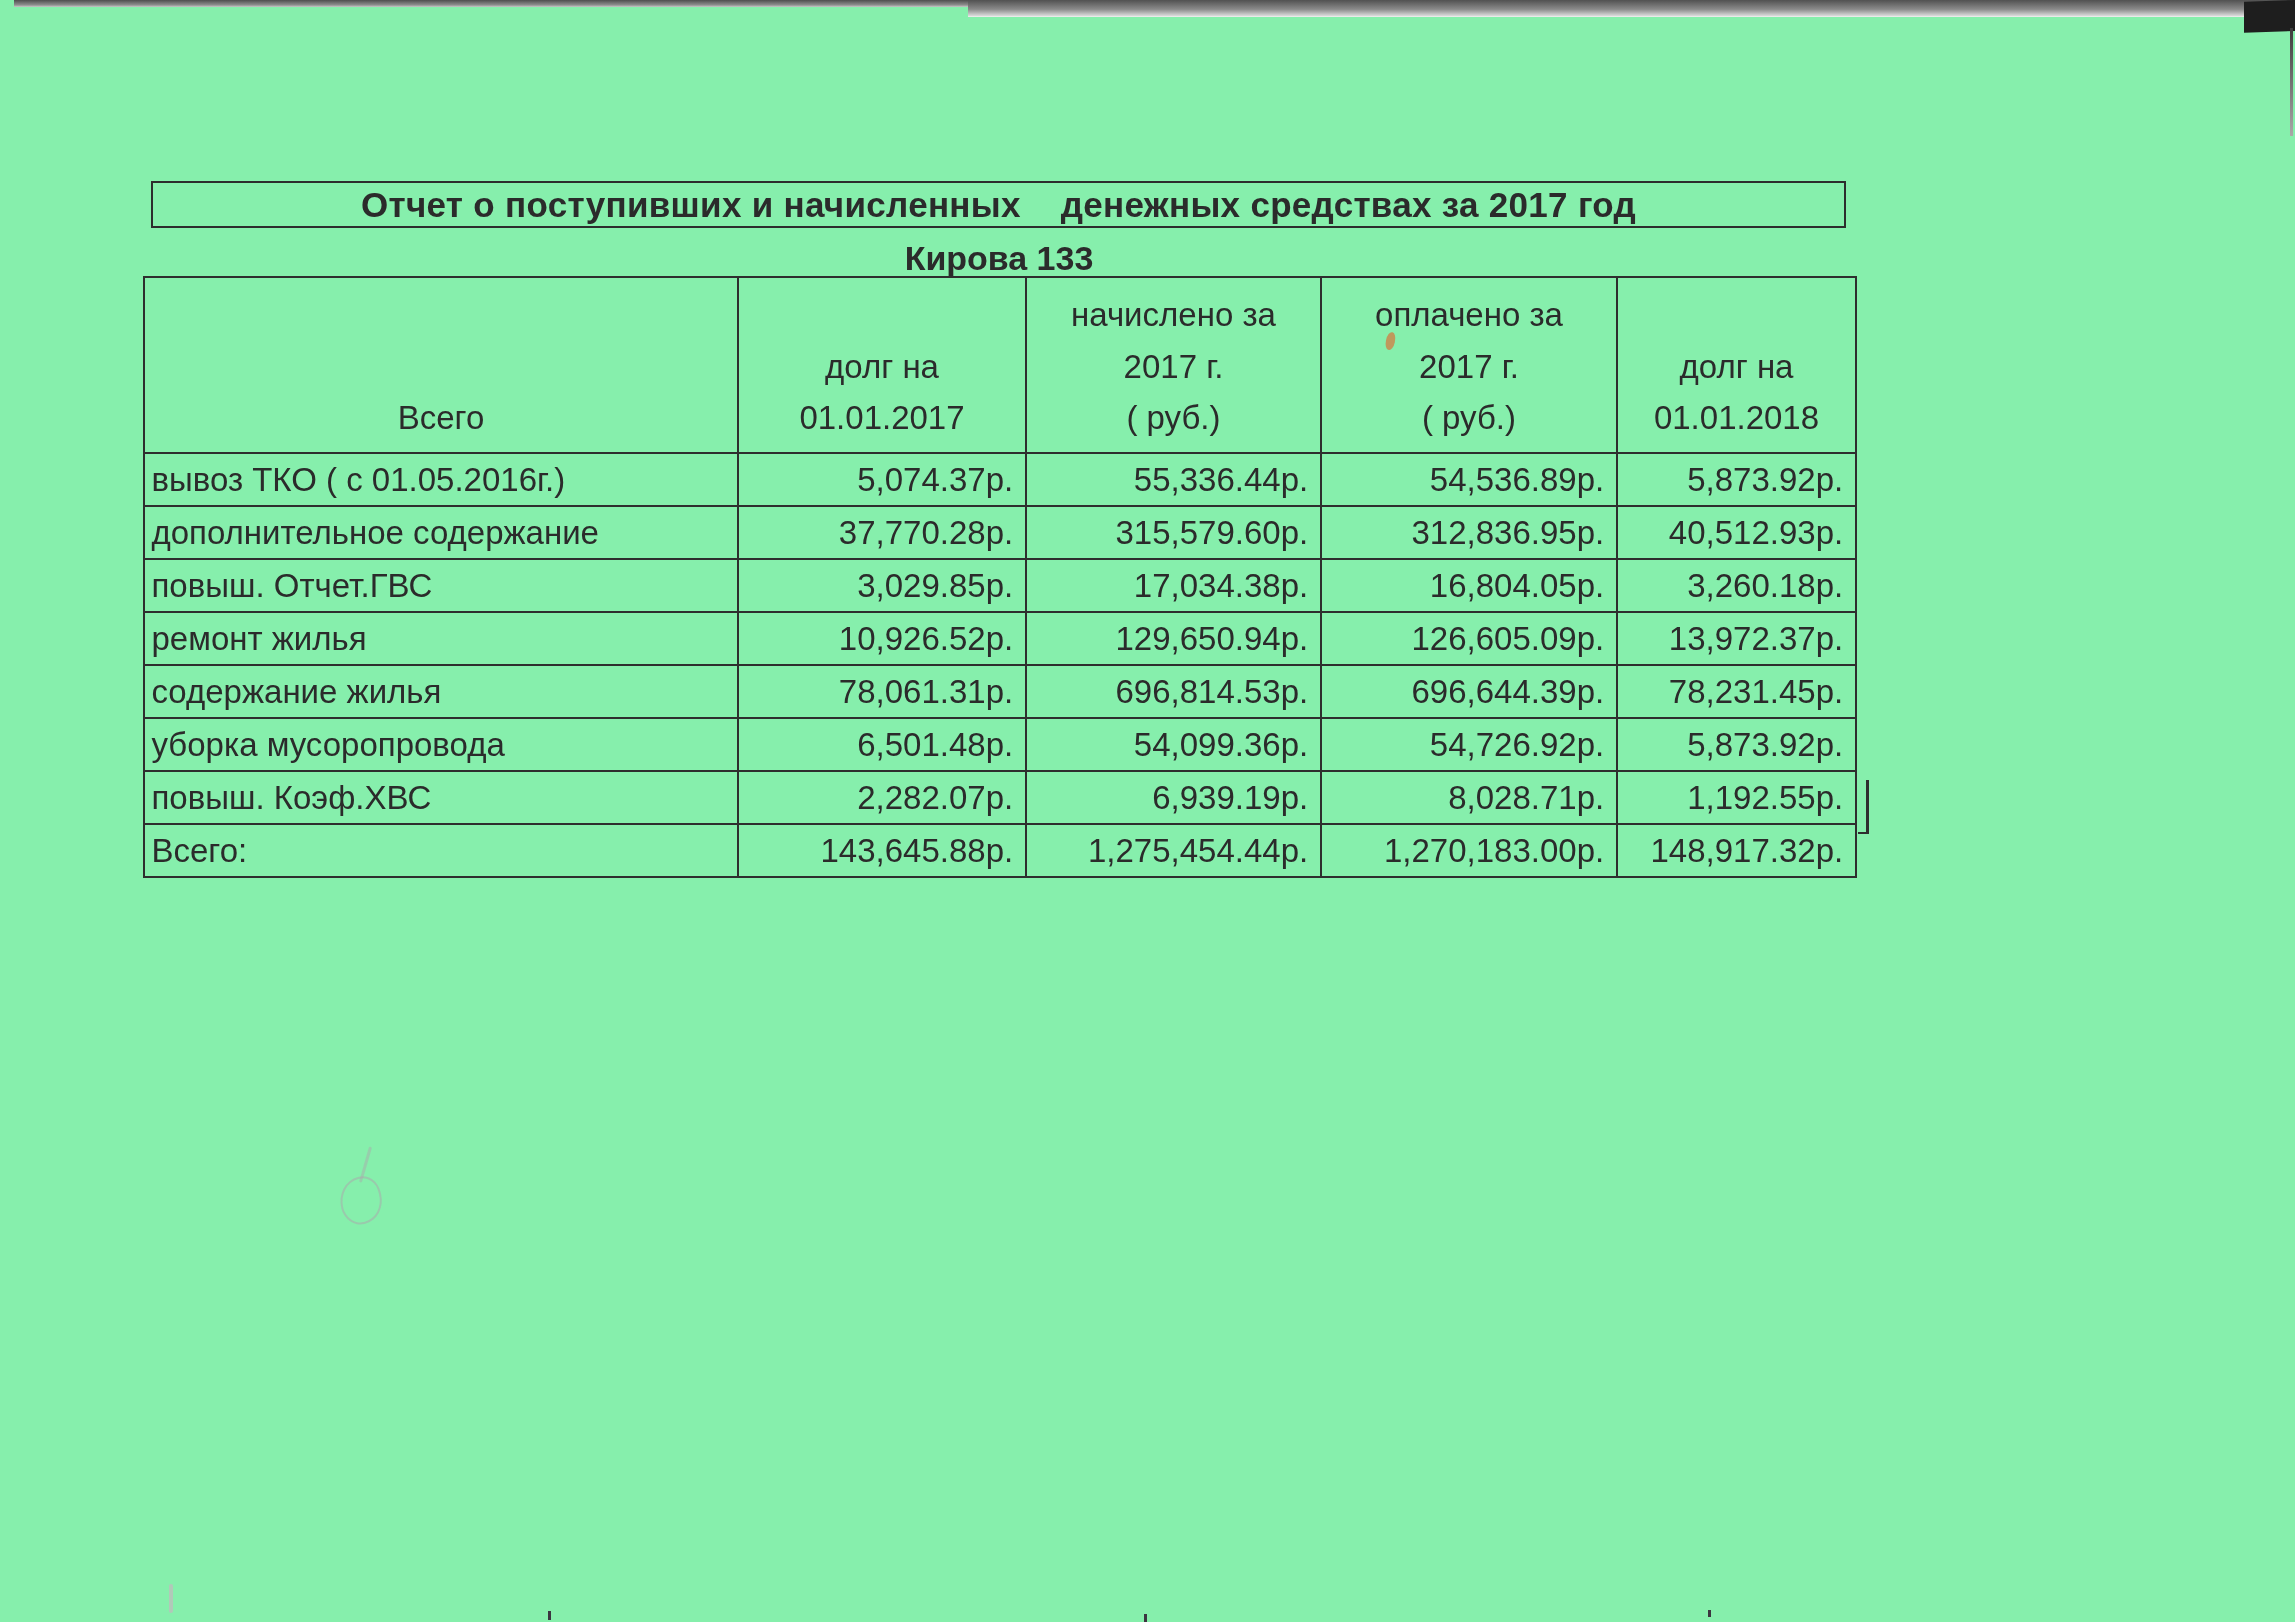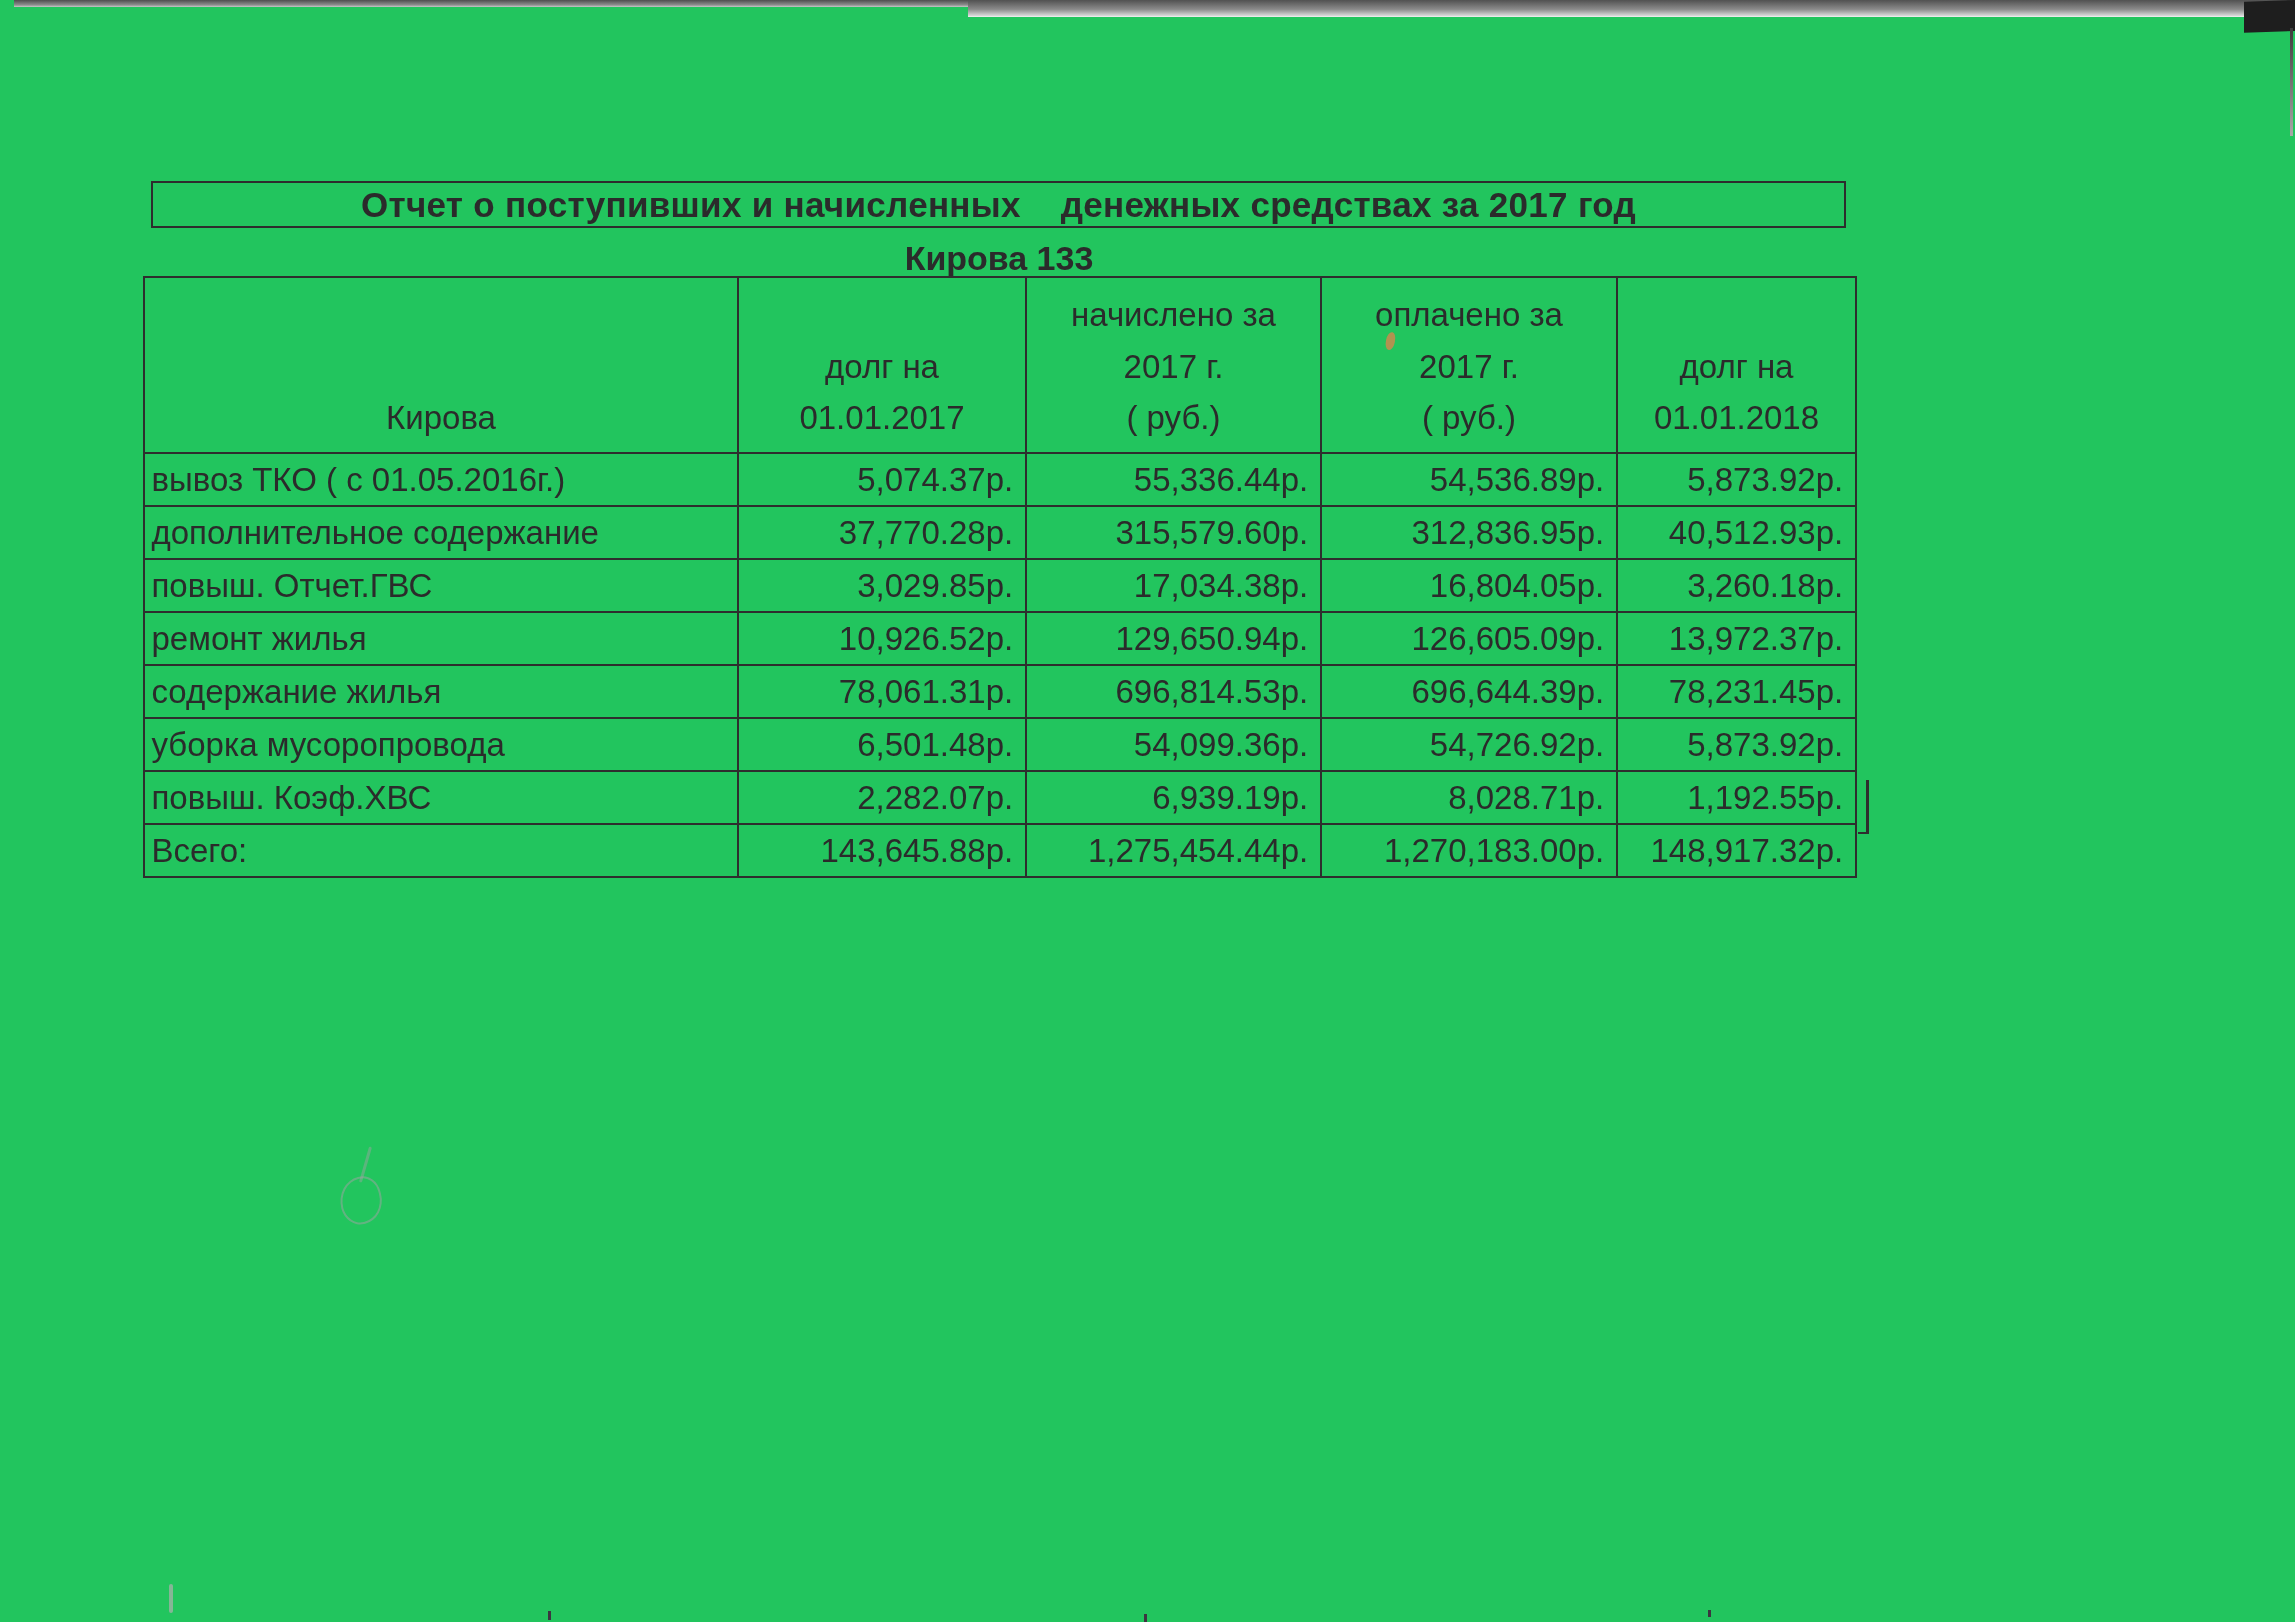--- a/index.html
+++ b/index.html
@@ -8,21 +8,21 @@
     width: 2295px;
     height: 1623px;
     overflow: hidden;
     background: #fbfbfa;
     font-family: "Liberation Sans", sans-serif;
   }
   .sheet {
     position: relative;
     width: 2295px;
     height: 1623px;
-    background: #22c55e;
+    background: #86efac;
     color: #2b2b2b;
   }
 
   
   .scan-band-thin {
     position: absolute;
     left: 14.4px; top: 0;
     width: 2281px; height: 7.2px;
     background: linear-gradient(to bottom, #4e4e4e, #8d8d8d 70%, #c9c9c9);
   }
@@ -179,21 +179,21 @@
   <table class="report">
     <colgroup>
       <col style="width:594px">
       <col style="width:288px">
       <col style="width:295px">
       <col style="width:296px">
       <col style="width:239px">
     </colgroup>
     <thead>
       <tr>
-        <th>Кирова</th>
+        <th>Всего</th>
         <th>долг на
 01.01.2017</th>
         <th>начислено за
 2017 г.
 ( руб.)</th>
         <th>оплачено за
 2017 г.
 ( руб.)</th>
         <th>долг на
 01.01.2018</th>

